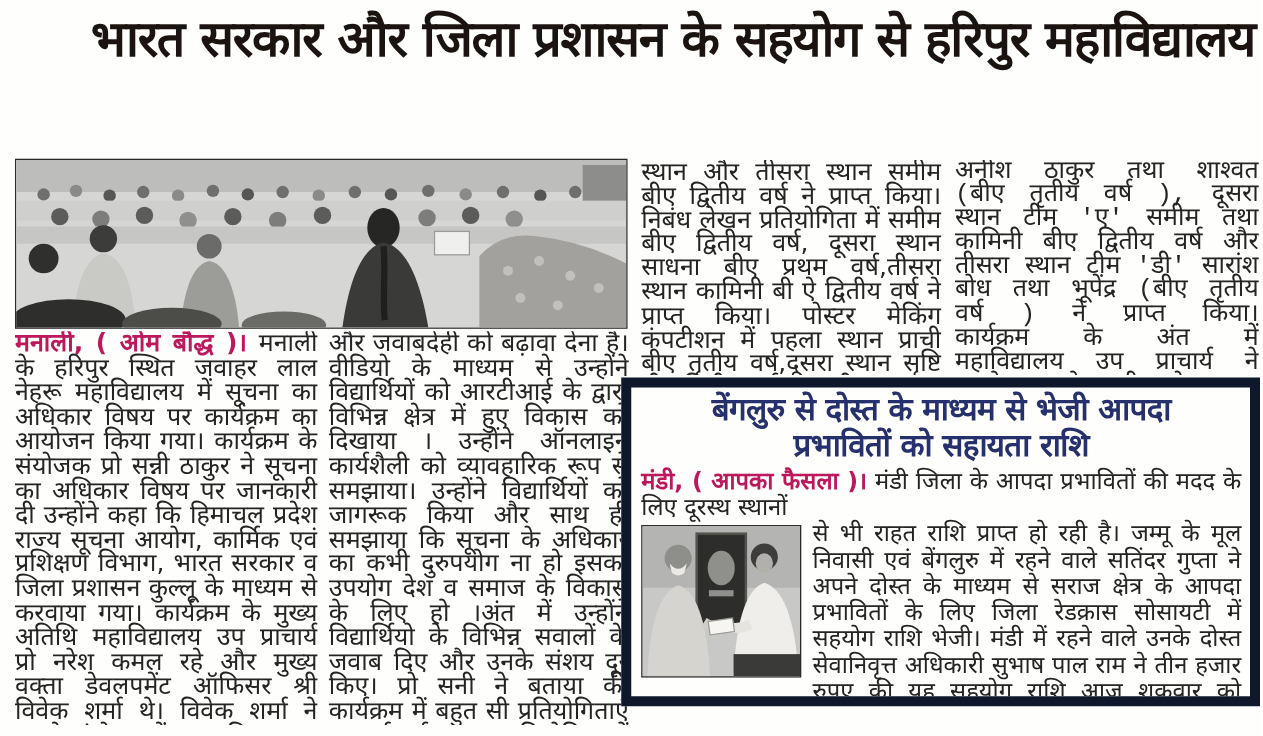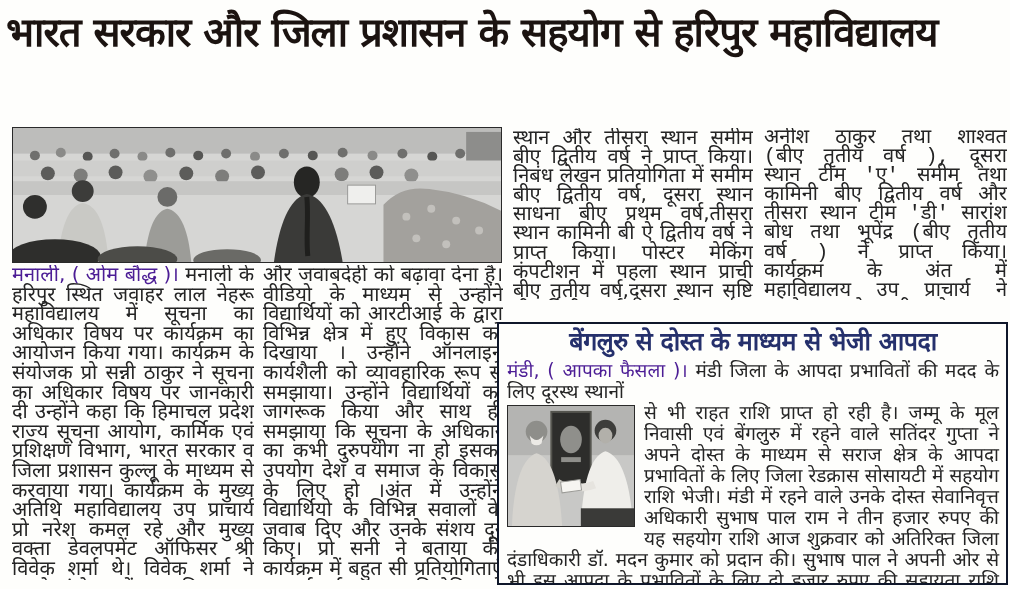--- a/index.html
+++ b/index.html
@@ -2,45 +2,45 @@
 <html lang="hi"><head>
 <meta charset="utf-8">
 <style>
   html,body{margin:0;padding:0;background:#ffffff;}
   .page{
     position:relative;width:1010px;height:589px;background:#fefefc;
     font-family:"DejaVu Sans",sans-serif;color:#1e1e1e;overflow:hidden;
   }
   
   .headline-main{
-    position:absolute;top:4px;left:6px;width:998px;text-align:left;
+    position:absolute;top:4px;left:6px;width:998px;text-align:right;
     font-family:"DejaVu Serif",serif;font-weight:700;color:#1b1310;
     font-size:40px;line-height:55px;letter-spacing:-1px;
   }
   
   .photo-main{
     position:absolute;left:12px;top:127px;width:490px;height:136px;
     border:1px solid #2a2a2a;box-sizing:border-box;background:#d9d9d7;
   }
   .photo-main svg,.photo-2 svg{display:block;width:100%;height:100%;}
   
   .col{
     position:absolute;text-align:justify;color:#242424;overflow:hidden;
     font-size:20px;letter-spacing:0;
   }
   .col-1{left:12px;top:265px;width:242px;height:315px;line-height:19.6px;}
   .col-2{left:263px;top:265px;width:240px;height:315px;line-height:19.6px;}
   .col-3{left:513px;top:128px;width:240px;height:172px;line-height:19.1px;}
   .col-4{left:764px;top:128px;width:243px;height:172px;line-height:19.1px;font-family:Liberation Mono, monospace;}
-  .dateline{font-weight:400;color:#4c1d95;}
+  .dateline{font-weight:700;color:#be185d;}
   
   .box-article{
     position:absolute;left:497px;top:302px;width:511px;height:263px;
-    border:2px solid #0f172a;box-sizing:border-box;background:#fefefc;
-    padding:2px 7px 0 8px;overflow:hidden;margin-top:20px;
+    border:8px solid #0f172a;box-sizing:border-box;background:#fefefc;
+    padding:2px 7px 0 8px;overflow:hidden;
   }
   .headline-2{
     text-align:center;font-family:"DejaVu Serif",serif;font-weight:700;
     color:#25306c;font-size:25px;line-height:29px;margin:1px 0 4px 0;
     letter-spacing:-0.5px;
   }
   .box-body{font-size:19px;line-height:21px;text-align:justify;color:#242424;}
   .photo-2{
     float:left;width:128px;height:122px;border:1px solid #2a2a2a;
     box-sizing:border-box;margin:3px 9px 2px 0;background:#cfcfcd;
@@ -136,20 +136,21 @@
     <span>स्थान और तीसरा स्थान समीम बीए द्वितीय वर्ष ने प्राप्त किया। निबंध लेखन प्रतियोगिता में समीम बीए द्वितीय वर्ष, दूसरा स्थान साधना बीए प्रथम वर्ष,तीसरा स्थान कामिनी बी ऐ द्वितीय वर्ष ने प्राप्त किया। पोस्टर मेकिंग कंपटीशन में पहला स्थान प्राची बीए तृतीय वर्ष,दूसरा स्थान सृष्टि बीए द्वितीय वर्ष तथा तीसरा स्थान तनु बीए द्वितीय ने प्राप्त किया। प्रश्नोत्तरी कार्यक्रम में पहला स्थान टीम 'बी'</span>
   </div>
 
   <div class="col col-4">
     <span>अनीश ठाकुर तथा शाश्वत  (बीए तृतीय वर्ष ), दूसरा स्थान टीम 'ए' समीम तथा कामिनी बीए द्वितीय वर्ष  और तीसरा स्थान टीम 'डी' सारांश बोध तथा  भूपेंद्र (बीए तृतीय वर्ष ) ने प्राप्त किया। कार्यक्रम के अंत में महाविद्यालय उप प्राचार्य ने आयोजक प्रो सन्नी को सफल कार्यक्रम के लिए बधाई दी ।सभी पुरस्कार विजेताओं  को नकद पुरस्कार व सर्टिफिकेट दे कर सम्मानित किया गया।</span>
   </div>
 
   <div class="box-article">
     <div class="headline-2">
       <div>बेंगलुरु से दोस्त के माध्यम से भेजी आपदा</div>
+      <div>प्रभावितों को सहायता राशि</div>
     </div>
     <div class="box-body">
       <div>
         <span class="dateline">मंडी, ( आपका फैसला )।</span>
         <span>मंडी जिला के आपदा प्रभावितों की मदद के लिए दूरस्थ स्थानों</span>
       </div>
       <div>
         <span class="photo-2">
           <svg viewBox="0 0 128 122" preserveAspectRatio="none">
             <rect x="0" y="0" width="128" height="122" fill="#c8c8c6"></rect>

